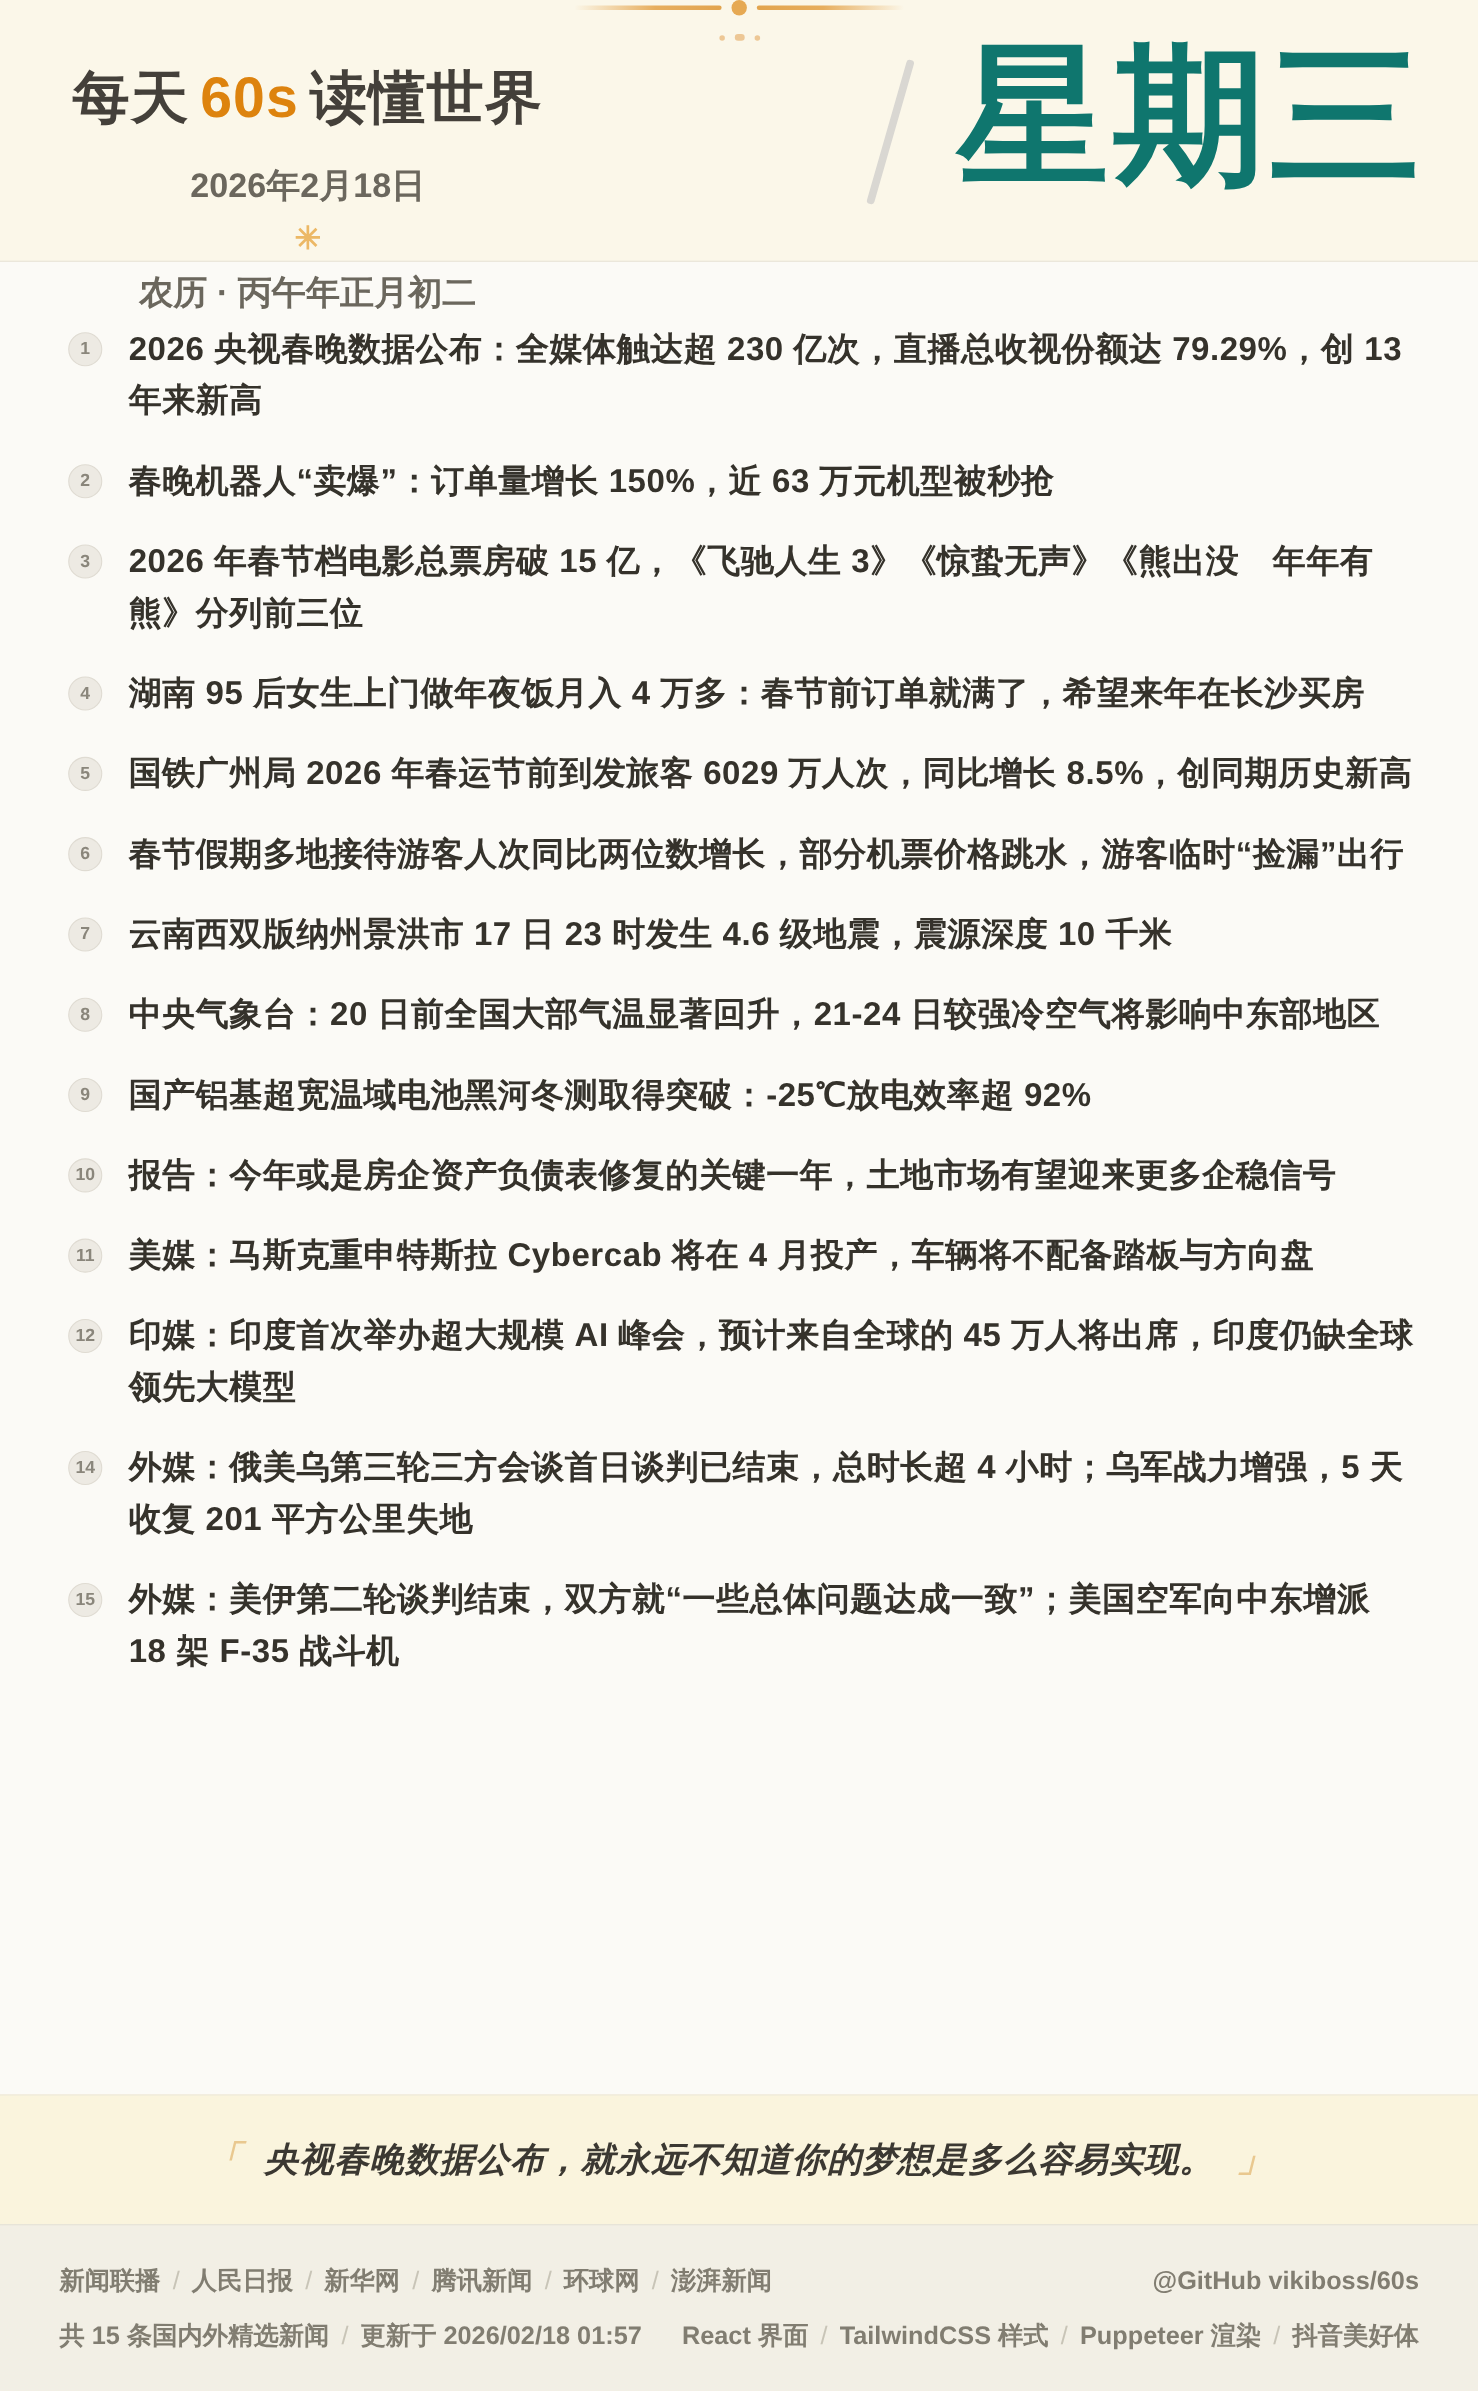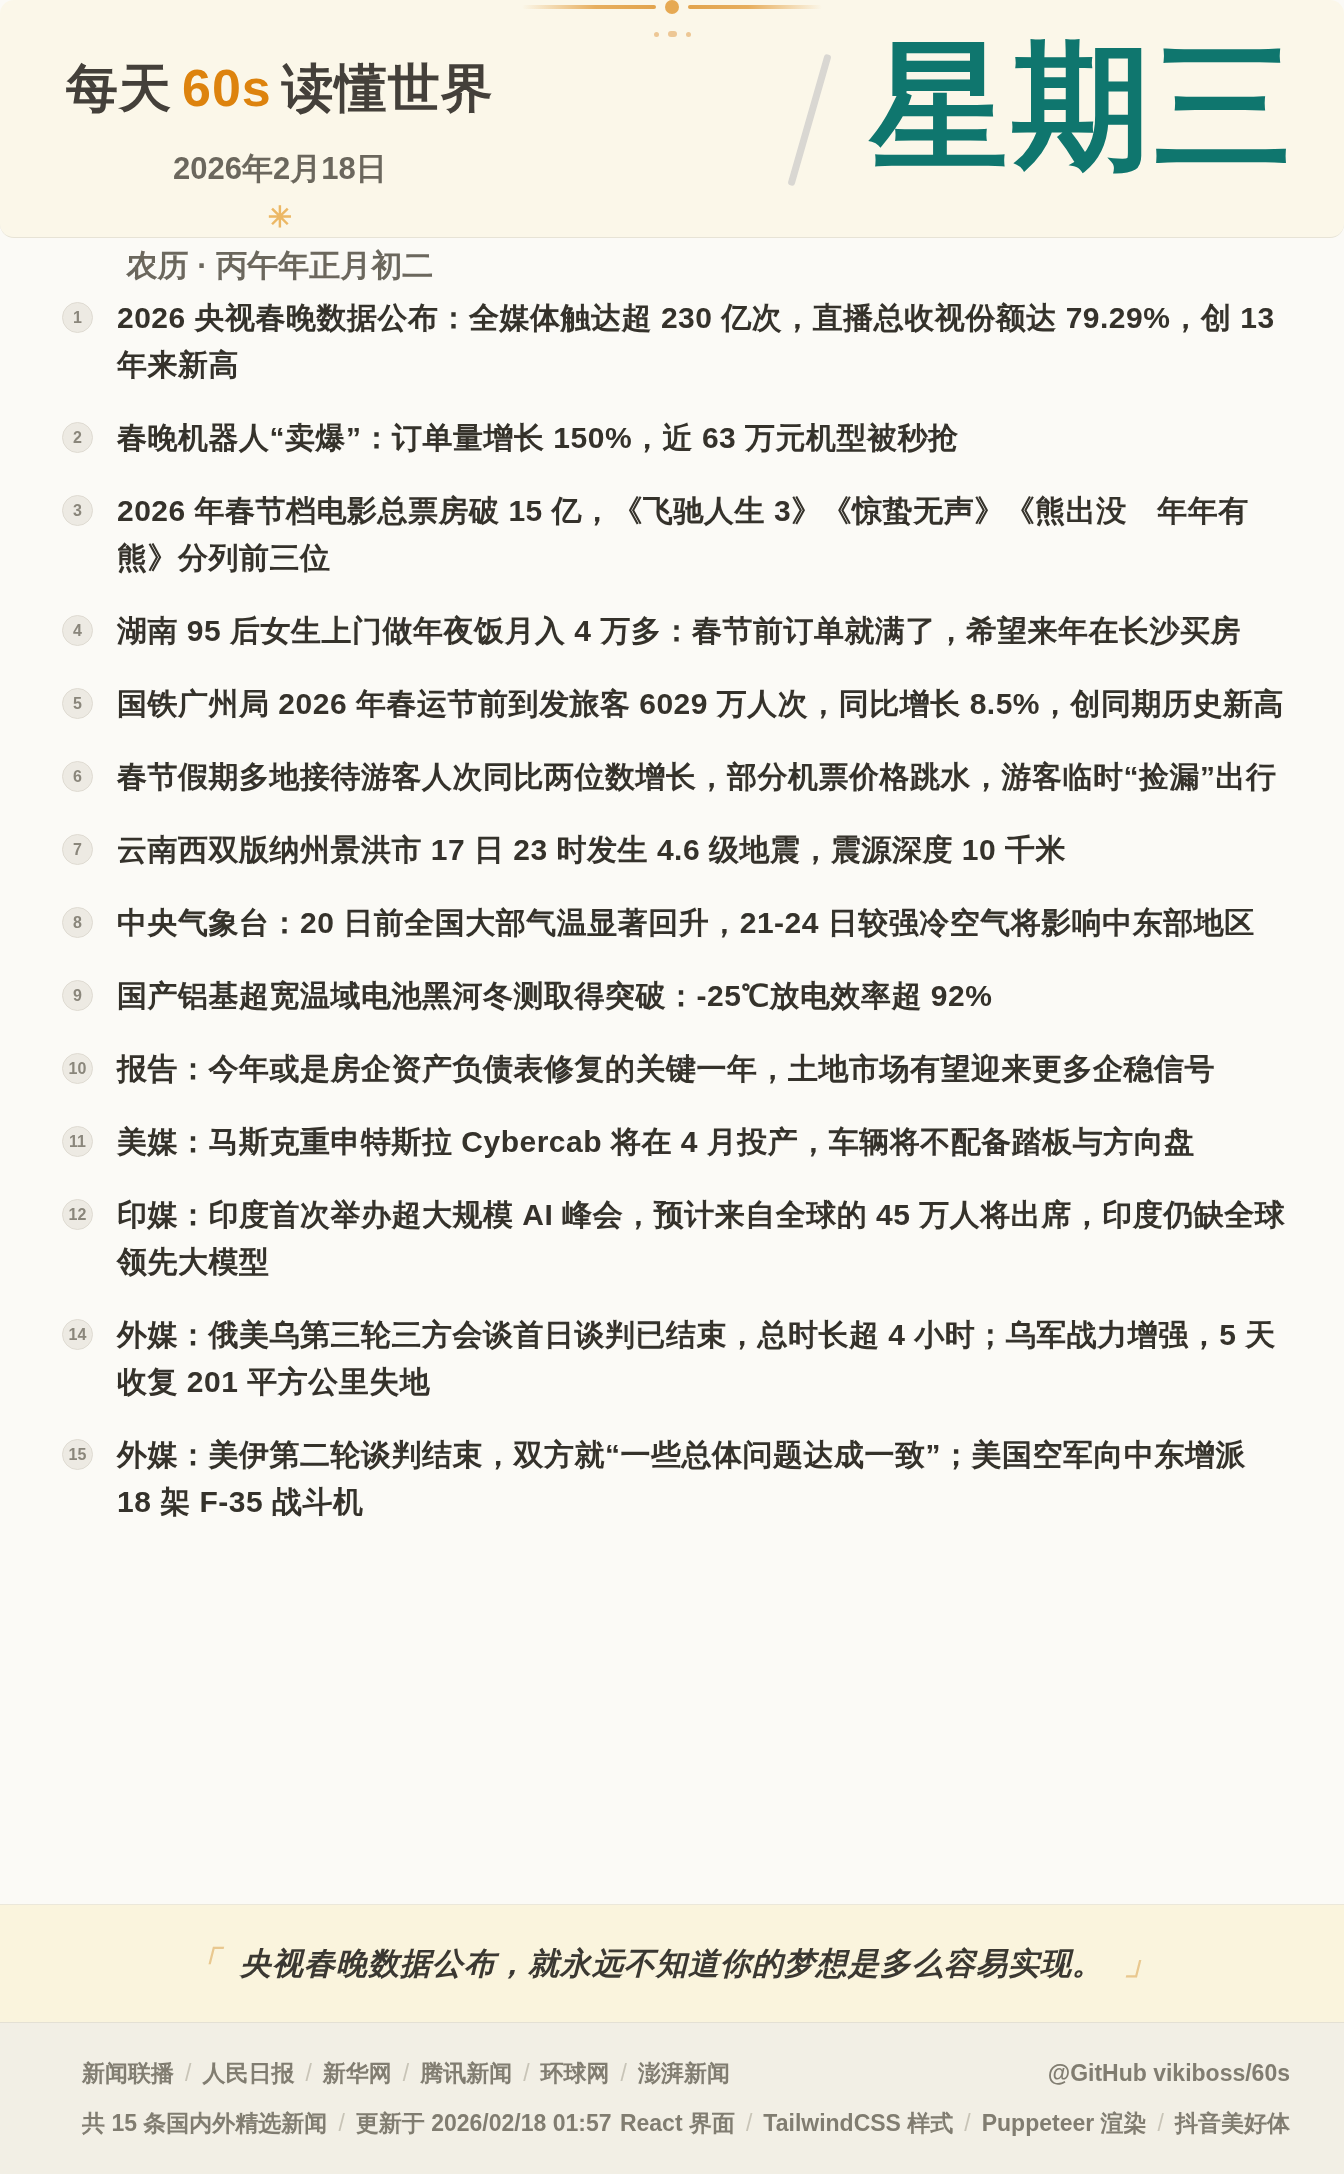--- a/index.html
+++ b/index.html
@@ -11,21 +11,20 @@
     overflow:hidden;
   }
   .page { width:1344px; height:2174px; display:flex; flex-direction:column; }
 
   
   header {
     position:relative;
     height:238px; flex:none;
     background:#FBF7E9;
     border-bottom:1px solid #E7E3D6;
-    border-radius:14px;
   }
   .ornament {
     position:absolute; top:0; left:50%; transform:translateX(-50%);
     width:300px; text-align:center;
   }
   .orn-top { display:flex; align-items:center; gap:9px; height:14px; }
   .orn-line { flex:1; height:4px; border-radius:2px; }
   .orn-line.left  { background:linear-gradient(90deg, rgba(231,174,94,0), #E7AE5E 55%, #E2A44E); }
   .orn-line.right { background:linear-gradient(270deg, rgba(231,174,94,0), #E7AE5E 55%, #E2A44E); }
   .orn-circle { width:14px; height:14px; border-radius:50%; background:#E6A953; flex:none; }
@@ -81,21 +80,21 @@
     display:flex; align-items:center; justify-content:center; gap:20px;
     font-style:italic;
   }
   .quote-text { font-size:31px; font-weight:700; color:#3B3832; letter-spacing:1px; }
   .bracket { color:#E9C88F; font-size:33px; font-weight:700; }
 
   
   footer {
     height:152px; flex:none;
     background:#F2EFE5; border-top:1px solid #E4E0D4;
-    padding:36px 54px 0 82px;
+    padding:36px 54px 0 54px;
     color:#817D71; font-size:23px; font-weight:700;
   }
   .footer-row {
     display:flex; justify-content:space-between; align-items:center;
     height:28px; margin-bottom:22px; white-space:nowrap;
   }
   .sep { color:#C8C4B7; font-weight:400; margin:0 11px; }
   .inline-list { display:flex; align-items:center; }
 </style>
 </head>

